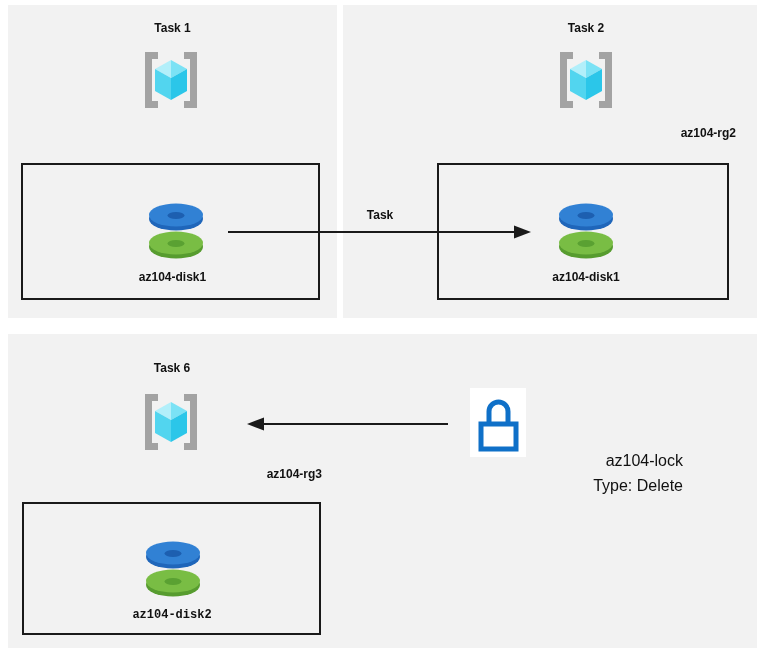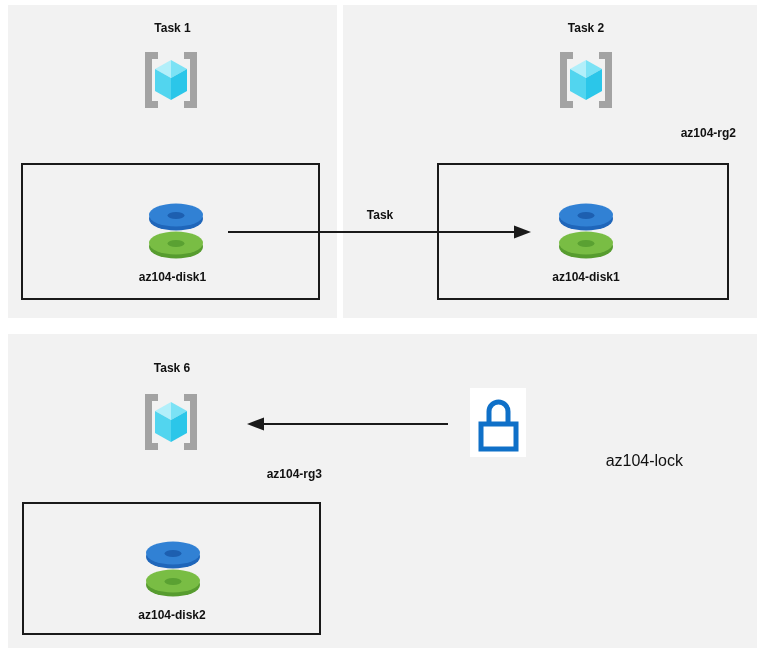--- a/index.html
+++ b/index.html
@@ -122,30 +122,31 @@
       <svg width="60" height="56" viewBox="0 0 60 56">
         <ellipse cx="30" cy="44" rx="27" ry="11.5" style="fill:var(--disk-green-side,#579c2f)"></ellipse>
         <ellipse cx="30" cy="40" rx="27" ry="11.5" style="fill:var(--disk-green-top,#79bd44)"></ellipse>
         <ellipse cx="30" cy="40.5" rx="8.5" ry="3.5" style="fill:var(--disk-green-hole,#5aa132)"></ellipse>
         <ellipse cx="30" cy="16" rx="27" ry="11.5" style="fill:var(--disk-blue-side,#1f66ba)"></ellipse>
         <ellipse cx="30" cy="12" rx="27" ry="11.5" style="fill:var(--disk-blue-top,#3181d4)"></ellipse>
         <ellipse cx="30" cy="12.5" rx="8.5" ry="3.5" style="fill:var(--disk-blue-hole,#1d5fb0)"></ellipse>
       </svg>
     </div>
 
-    <div class="label" style="left:14px; top:271px; width:300px;">az104-disk2</div>
+    <div class="label" style="left:14px; top:271px; width:300px;font-family:Liberation Mono, monospace;">az104-disk2</div>
 
     <div class="lock-square">
       <svg width="56" height="69" viewBox="0 0 56 69">
         <path d="M19 36 V23.5 a9.5 9.5 0 0 1 19 0 V36" fill="none" style="stroke:var(--lock-blue,#0f70c8)" stroke-width="5"></path>
         <rect x="11" y="36" width="35" height="25" fill="none" style="stroke:var(--lock-blue,#0f70c8)" stroke-width="5"></rect>
       </svg>
     </div>
     <div class="lock-text">
       <div>az104-lock</div>
+      <div>Type: Delete</div>
     </div>
   </div>
 
   <svg class="overlay" width="757" height="653" viewBox="0 0 757 653">
     <g>
       <line x1="228" y1="232" x2="516" y2="232" style="stroke:var(--arrow,#1a1a1a)" stroke-width="2"></line>
       <polygon points="531,232 514,225.5 514,238.5" style="fill:var(--arrow,#1a1a1a)"></polygon>
     </g>
     <g>
       <line x1="448" y1="424" x2="262" y2="424" style="stroke:var(--arrow,#1a1a1a)" stroke-width="2"></line>

